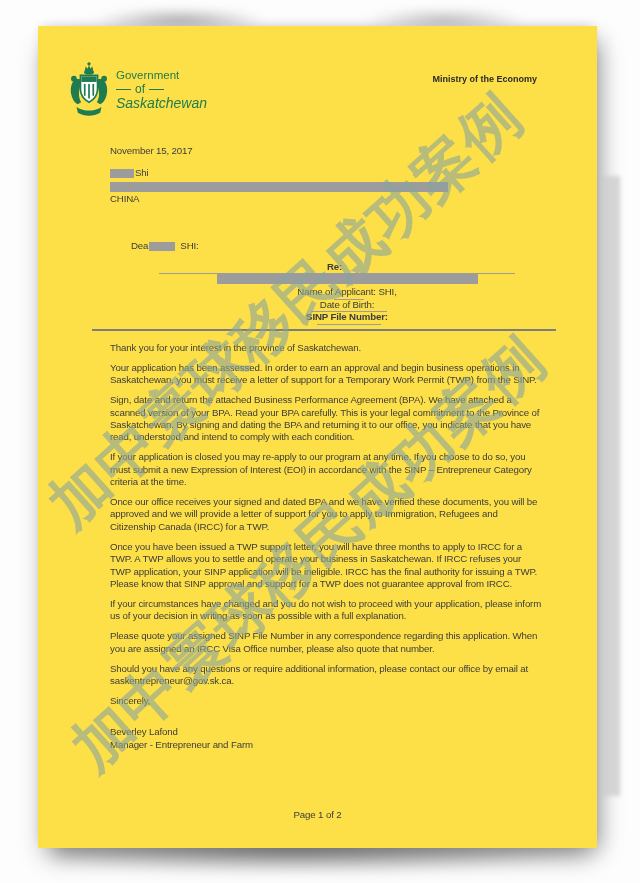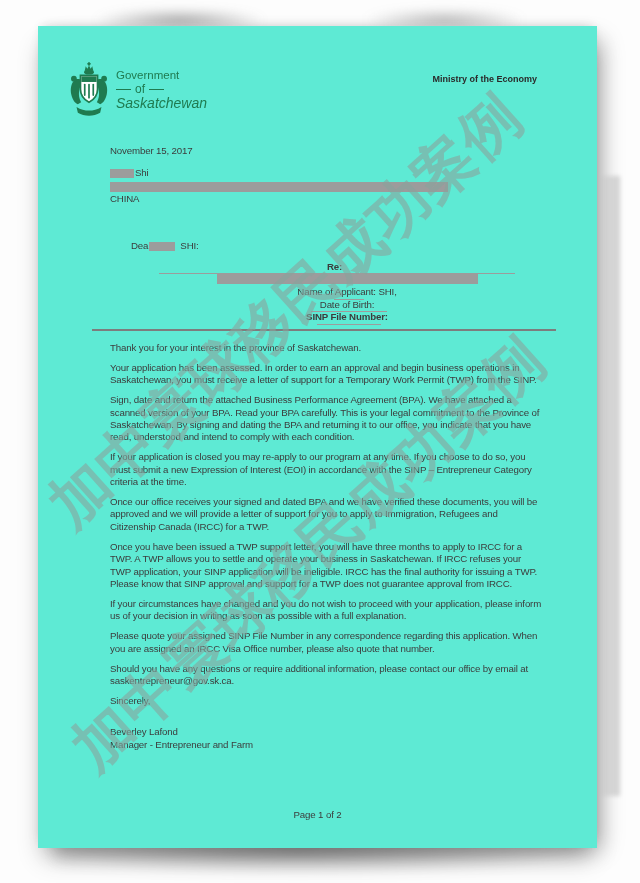--- a/index.html
+++ b/index.html
@@ -4,21 +4,21 @@
 <style>
   * { box-sizing: border-box; margin: 0; padding: 0; }
   html,body { background:#ffffff; }
   body { font-family: "Liberation Sans", sans-serif; }
 
   .stage { position:relative; width:640px; height:883px; overflow:hidden; background:#fdfdfd; }
 
   
   .page {
     position:absolute; left:38px; top:26px; width:559px; height:822px;
-    background:#5eead4;
+    background:#fde047;
     box-shadow: 10px 8px 22px -6px rgba(0,0,0,0.28), 0 14px 24px -6px rgba(0,0,0,0.30), 0 -4px 10px -4px rgba(0,0,0,0.14);
   }
 
   
   .smudge { position:absolute; height:20px; filter:blur(5px); pointer-events:none; }
   .smudge.a { left:92px;  top:8px;  width:175px; background:radial-gradient(ellipse at 50% 60%, rgba(70,70,70,0.45), rgba(0,0,0,0) 70%); }
   .smudge.b { left:362px; top:8px;  width:165px; background:radial-gradient(ellipse at 50% 60%, rgba(90,90,90,0.40), rgba(0,0,0,0) 70%); }
   .smudge.c { left:55px;  top:840px; width:540px; height:34px; background:radial-gradient(ellipse at 45% 25%, rgba(55,55,55,0.42), rgba(0,0,0,0) 72%); filter:blur(6px); }
   .edge-shade { position:absolute; left:552px; top:150px; width:30px; height:620px;
     background:linear-gradient(to right, rgba(0,0,0,0) 35%, rgba(0,0,0,0.10) 70%, rgba(0,0,0,0.16) 100%); filter:blur(2px); }

